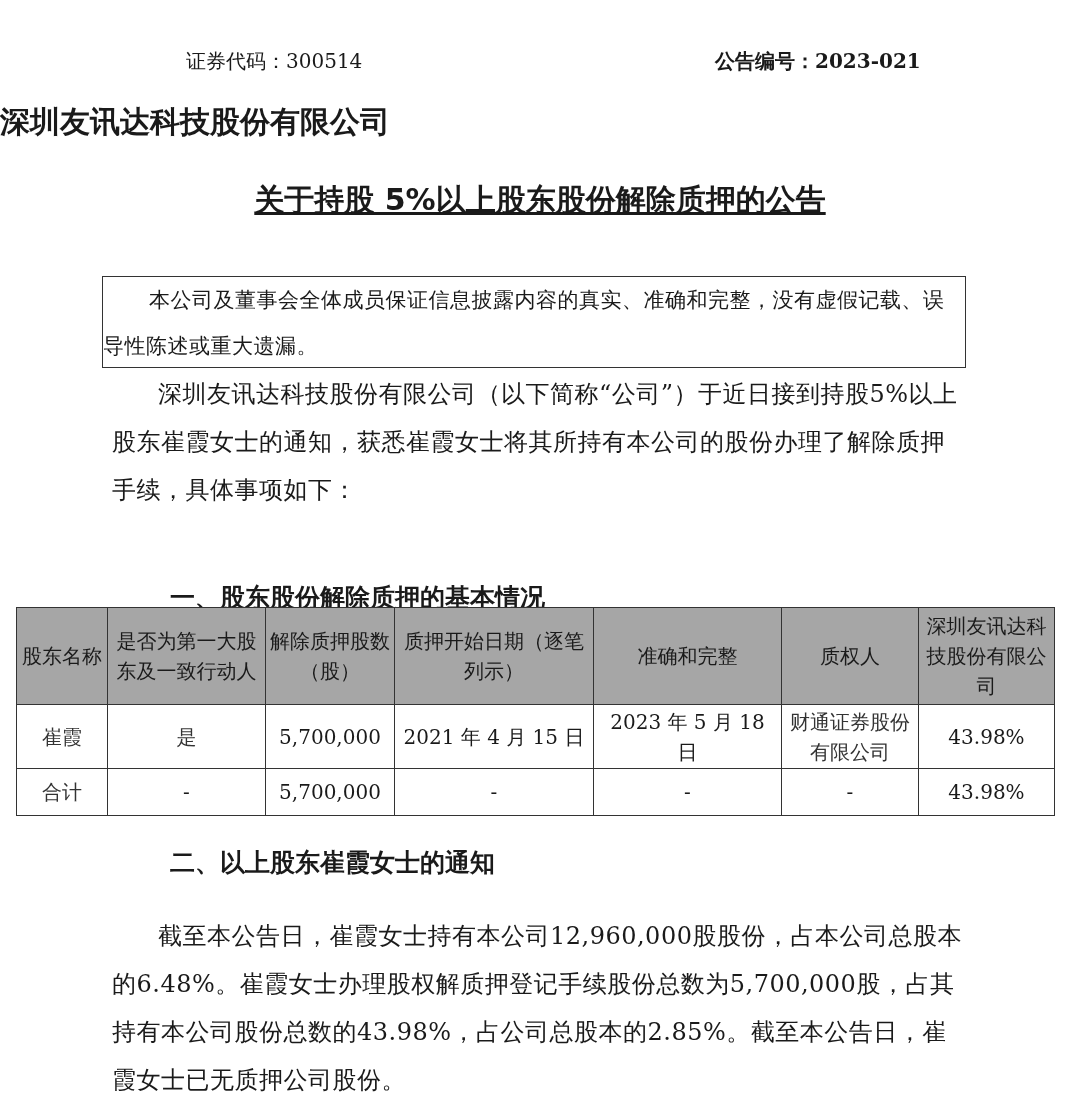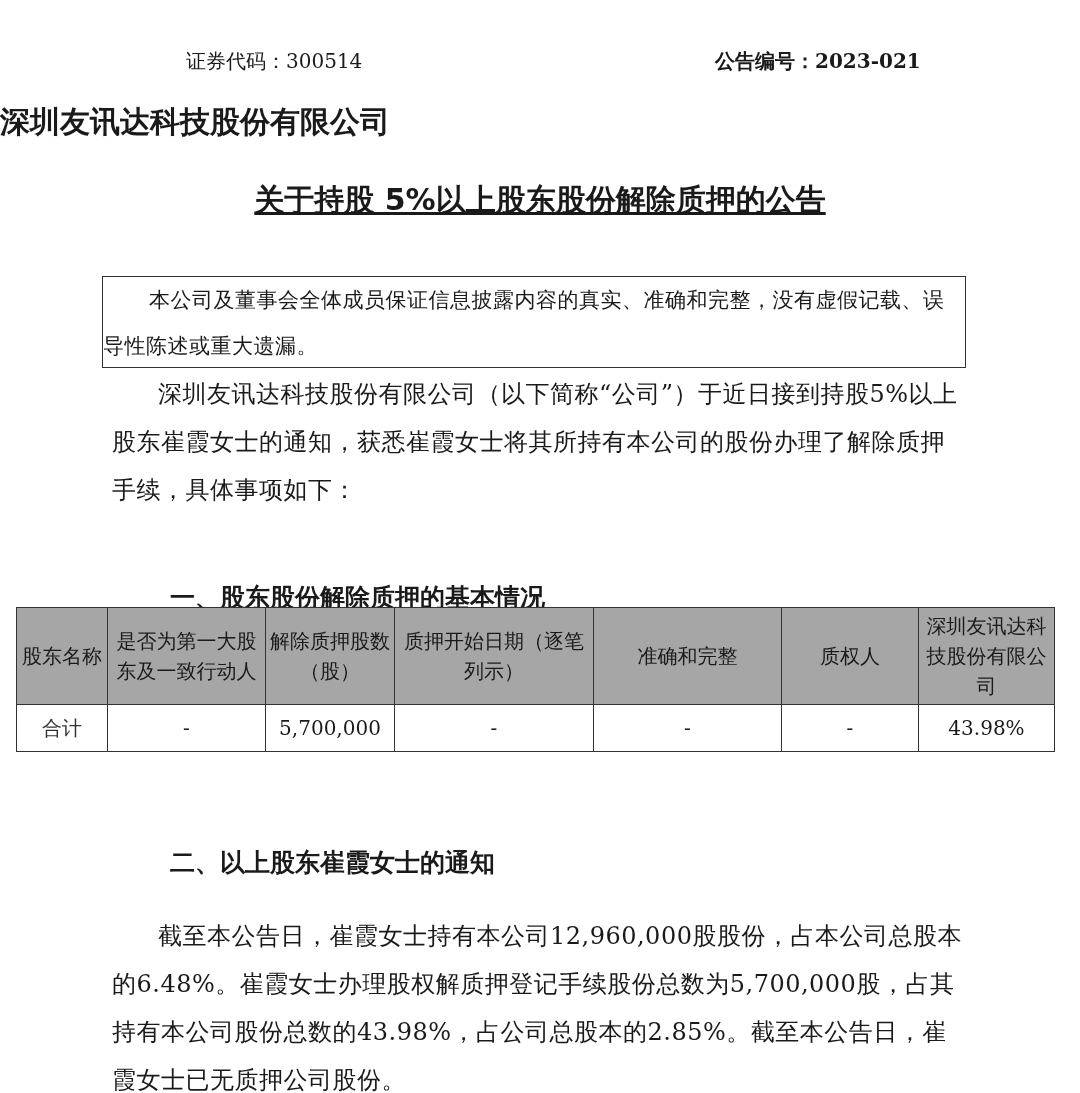--- a/index.html
+++ b/index.html
@@ -104,20 +104,29 @@
       <th>股东名称</th>
       <th>是否为第一大股东及一致行动人</th>
       <th>解除质押股数（股）</th>
       <th>质押开始日期（逐笔列示）</th>
       <th>准确和完整</th>
       <th>质权人</th>
       <th>深圳友讯达科技股份有限公司</th>
     </tr>
   </thead>
   <tbody>
+    <tr class="row-main">
+      <td class="cjk-cell">崔霞</td>
+      <td class="cjk-cell">是</td>
+      <td>5,700,000</td>
+      <td>2021 年 4 月 15 日</td>
+      <td>2023 年 5 月 18 日</td>
+      <td class="cjk-cell">财通证券股份有限公司</td>
+      <td>43.98%</td>
+    </tr>
     <tr class="row-total">
       <td class="cjk-cell">合计</td>
       <td>-</td>
       <td>5,700,000</td>
       <td>-</td>
       <td>-</td>
       <td>-</td>
       <td>43.98%</td>
     </tr>
   </tbody>

